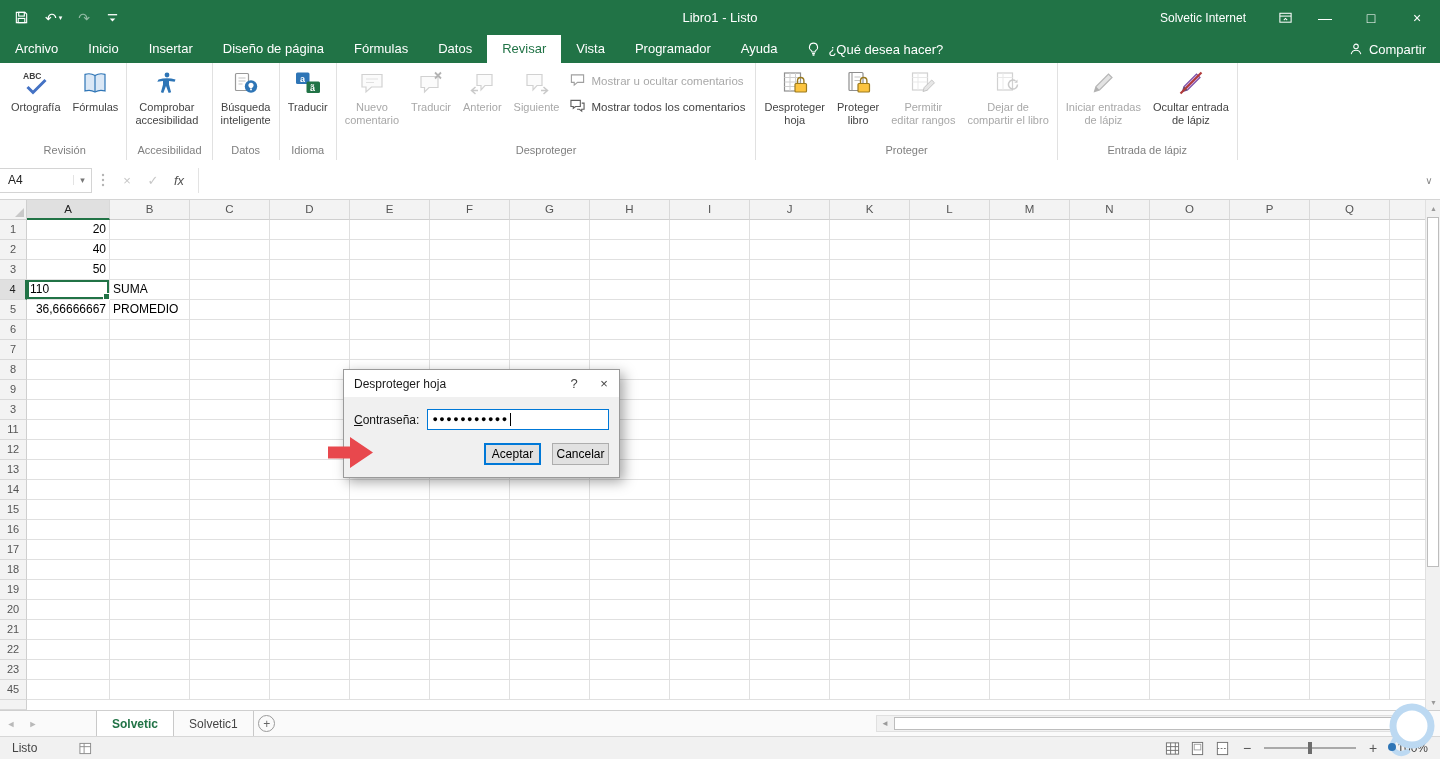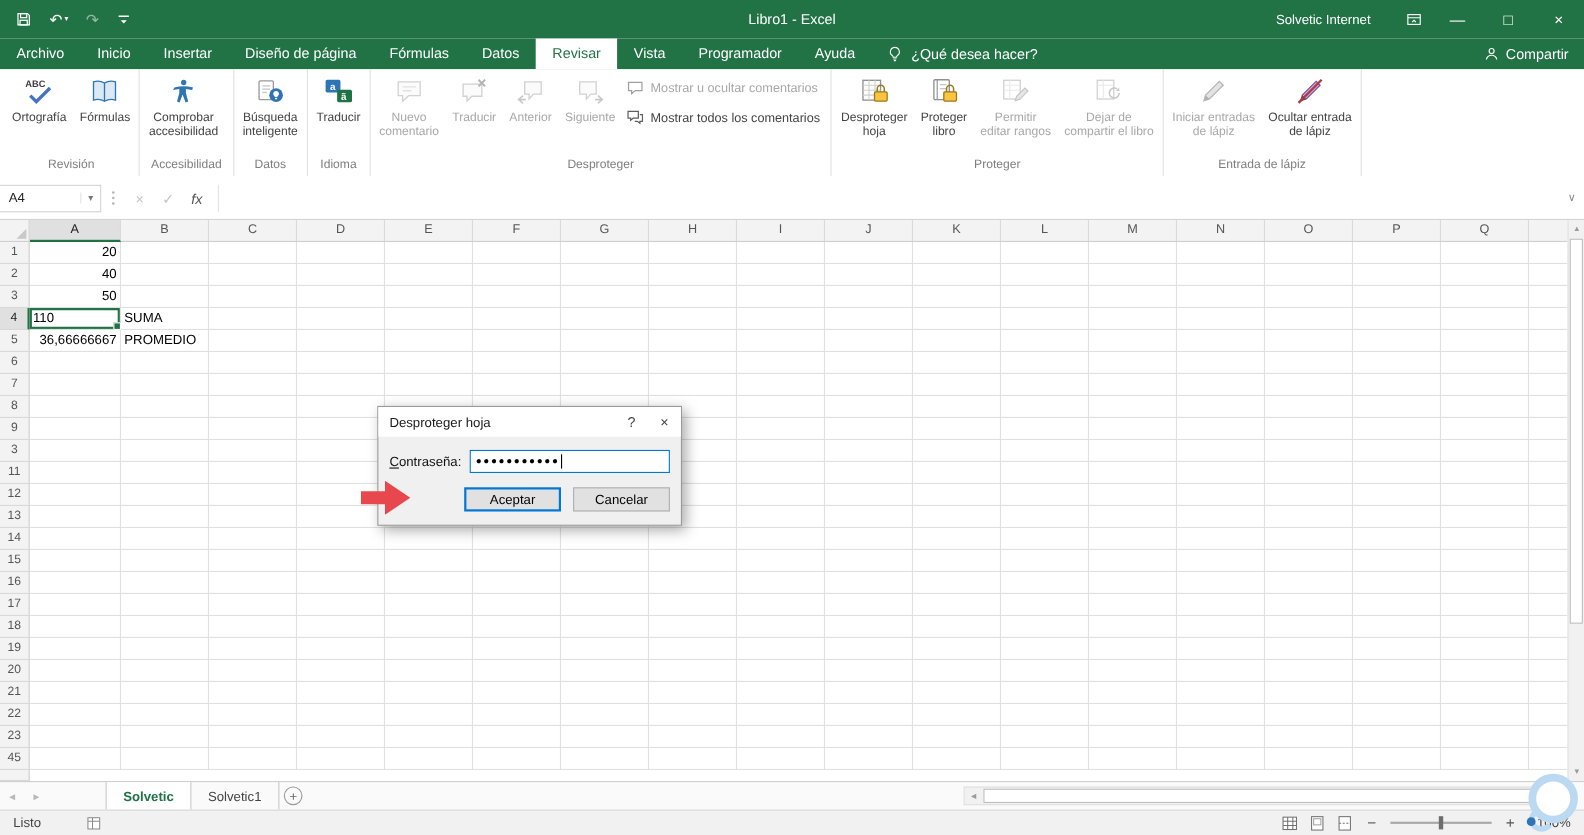--- a/index.html
+++ b/index.html
@@ -111,21 +111,21 @@
   .dtitle .dname{flex:1;font-size:12px;color:#1a1a1a;}
   .dctl{width:30px;height:27px;display:flex;align-items:center;justify-content:center;color:#444;font-size:13px;}
   .dbody{padding:12px 10px 12px;}
   .drow{display:flex;align-items:center;gap:8px;}
   .dlabel{font-size:12px;color:#111;}
   .dlabel::first-letter{text-decoration:underline;}
   .pwd{flex:1;height:21px;background:#fff;border:1px solid #0078d7;display:flex;align-items:center;padding:0 4px;}
   .pwd .dots{font-size:9px;letter-spacing:1.5px;color:#000;line-height:1;}
   .pwd .cursor{width:1px;height:13px;background:#000;margin-left:1px;}
   .dbtns{display:flex;justify-content:flex-end;gap:11px;margin-top:13px;}
-  .dbtn{width:88px;height:22px;background:#e1e1e1;border:1px solid #adadad;font-size:12px;color:#000;}
+  .dbtn{width:57px;height:22px;background:#e1e1e1;border:1px solid #adadad;font-size:12px;color:#000;}
   .dbtn.focus{border:2px solid #0078d7;}
 
   .redarrow{position:absolute;left:328px;top:437px;width:45px;height:31px;z-index:45;}
   .wmark{position:absolute;right:0;bottom:0;width:60px;height:60px;z-index:60;}
 </style>
 </head>
 <body>
 
 <div class="app">
 
@@ -145,21 +145,21 @@
       <span class="qbtn dim">
           <span>↷</span>
         </span>
       <span class="qbtn">
         <svg viewBox="0 0 14 14" width="13" height="13">
             <path d="M2 4h10" stroke="#fff" stroke-width="1.4"></path>
             <path d="M4 8l3 3.2 3-3.2z" fill="#fff"></path>
           </svg>
       </span>
     </div>
-    <div class="wtitle">Libro1 - Excel</div>
+    <div class="wtitle">Libro1 - Listo</div>
     <div class="tbright">
       <span class="tbuser">Solvetic Internet</span>
       <span class="tbico">
         <svg viewBox="0 0 16 16" width="15" height="15">
             <rect x="2" y="3.5" width="12" height="9.5" fill="none" stroke="#fff" stroke-width="1.1"></rect>
             <path d="M2 6.5h12" stroke="#fff" stroke-width="1.1"></path>
             <path d="M6.2 10.8L8 9l1.8 1.8" fill="none" stroke="#fff" stroke-width="1.1"></path>
           </svg>
       </span>
       <span class="wbtn">—</span>

